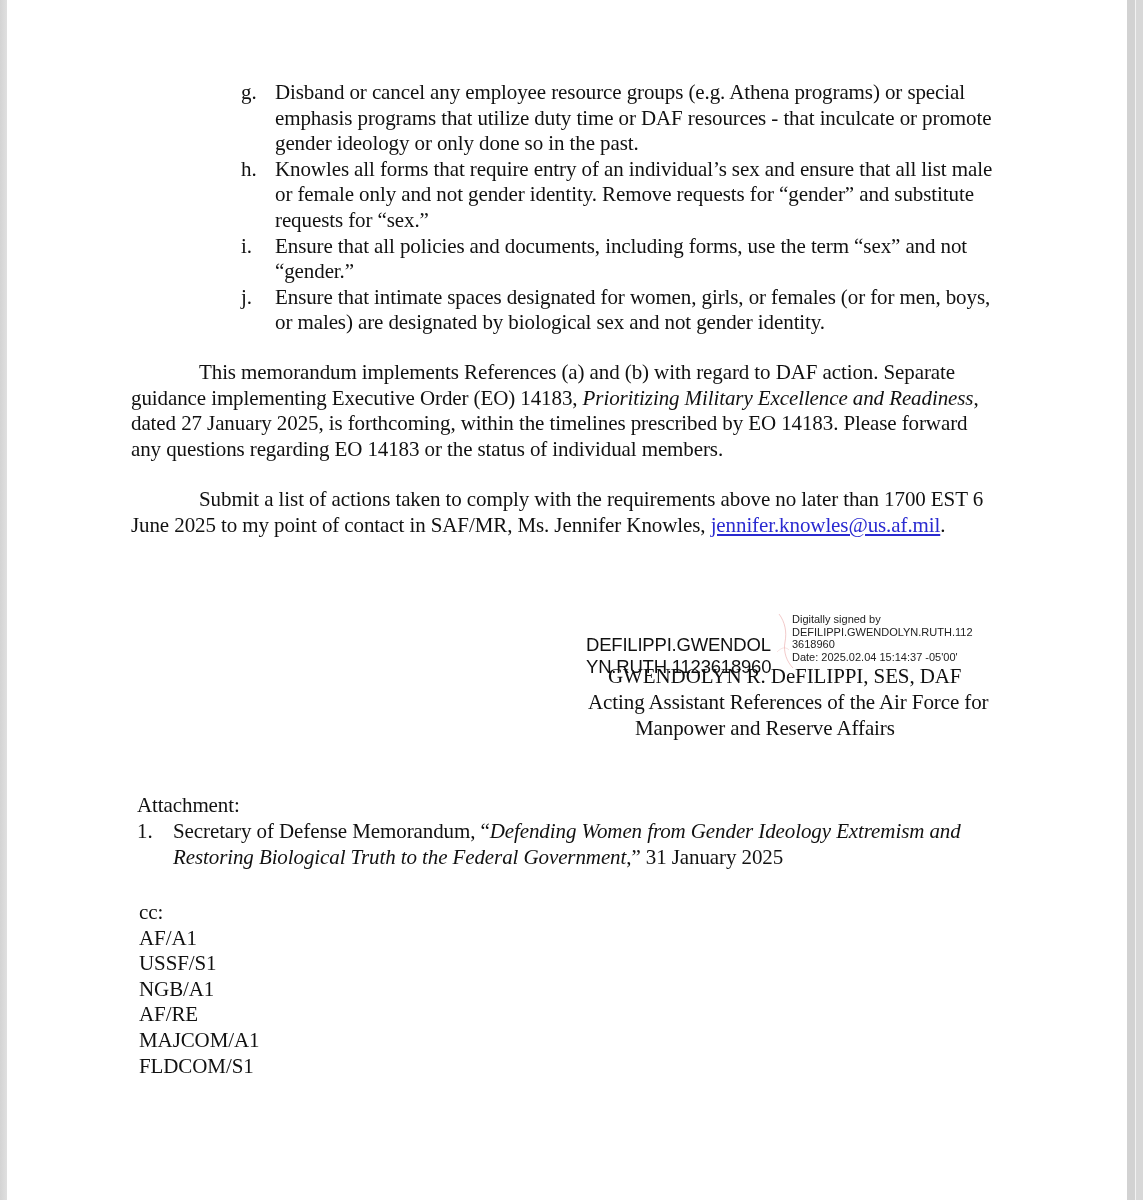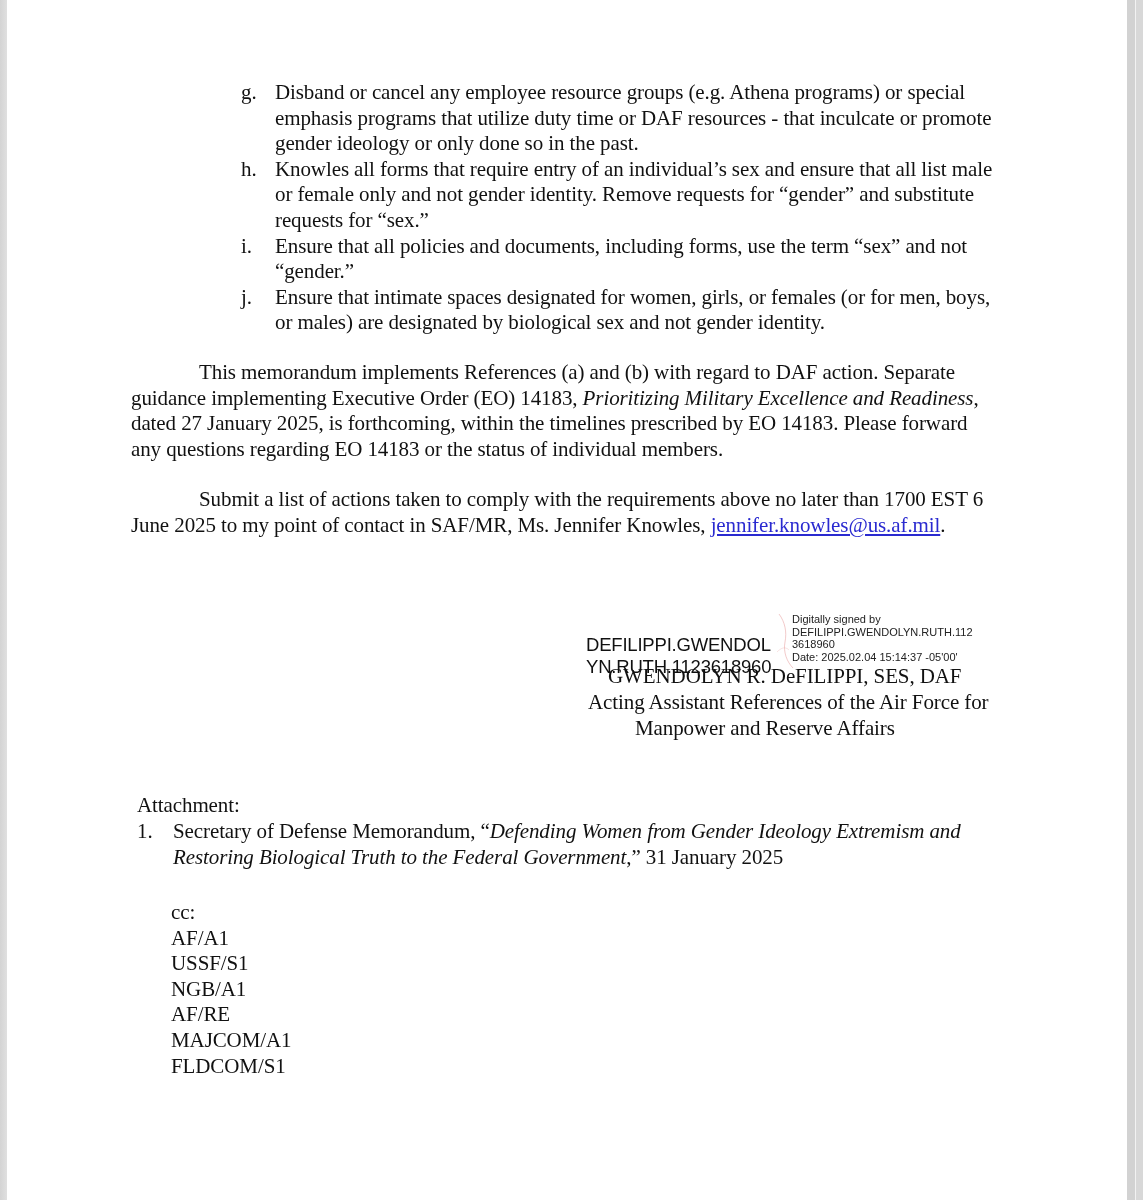--- a/index.html
+++ b/index.html
@@ -133,21 +133,21 @@
   .attach-num {
     position: absolute;
     left: 0;
     top: 0;
   }
   .cc {
     position: absolute;
     left: 139px;
     top: 900px;
   }
-  .cc-item { display: block; margin-left: 32px; }
+  .cc-item { display: block; }
   i { }
 </style>
 </head>
 <body>
 
 <div class="edge-left"></div>
 <div class="edge-right-a"></div>
 <div class="edge-right-gap"></div>
 <div class="edge-right-b"></div>
 

